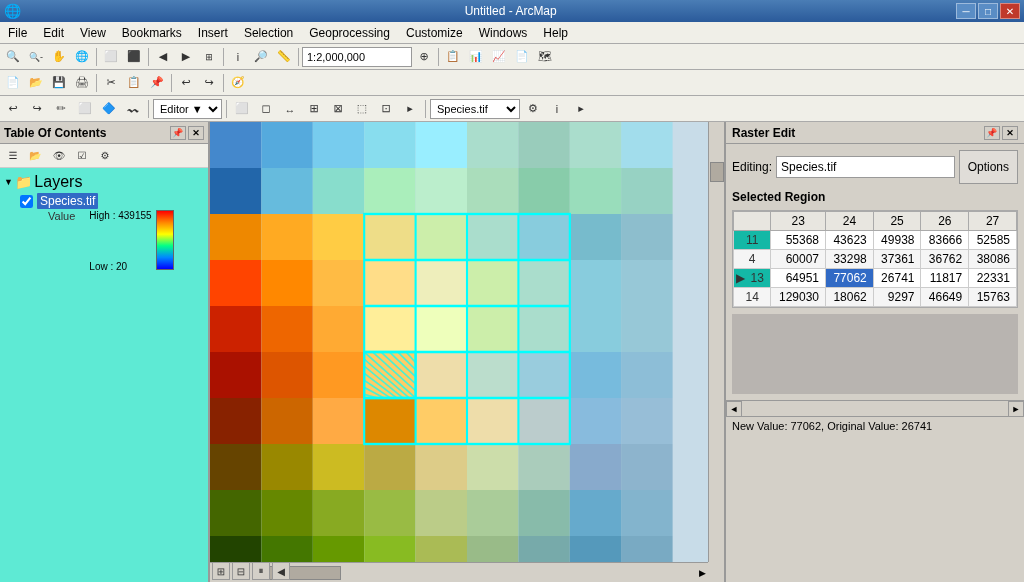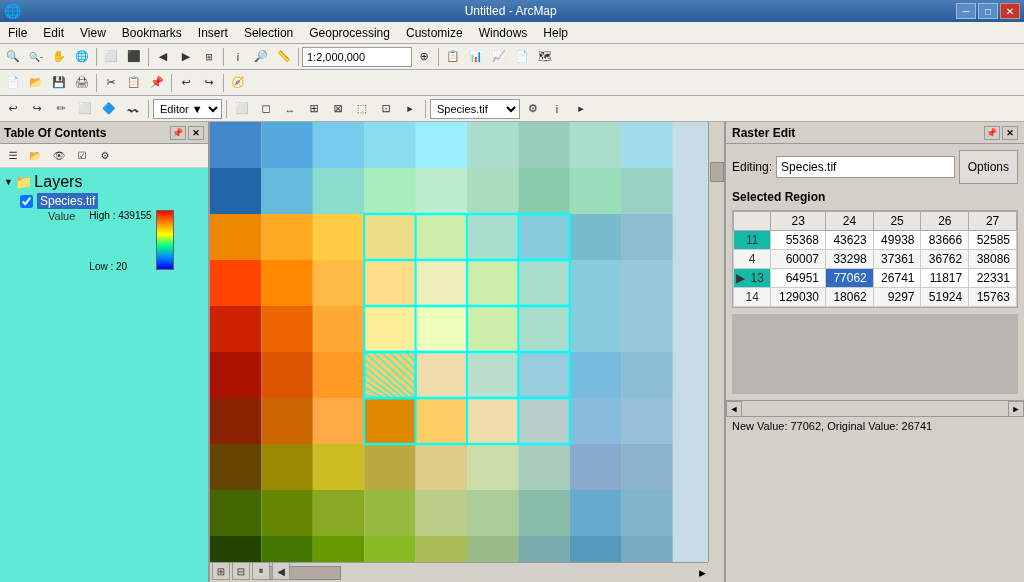--- a/index.html
+++ b/index.html
@@ -626,21 +626,21 @@
               <td class="selected-cell">77062</td>
               <td>26741</td>
               <td>11817</td>
               <td>22331</td>
             </tr>
             <tr>
               <td class="row-header">14</td>
               <td>129030</td>
               <td>18062</td>
               <td>9297</td>
-              <td>51924</td>
+              <td>46649</td>
               <td>15763</td>
             </tr>
           </tbody>
         </table>
       </div>
 
       <div class="raster-scroll-area"></div>
     </div>
 
     <div class="raster-scrollbar-h">

